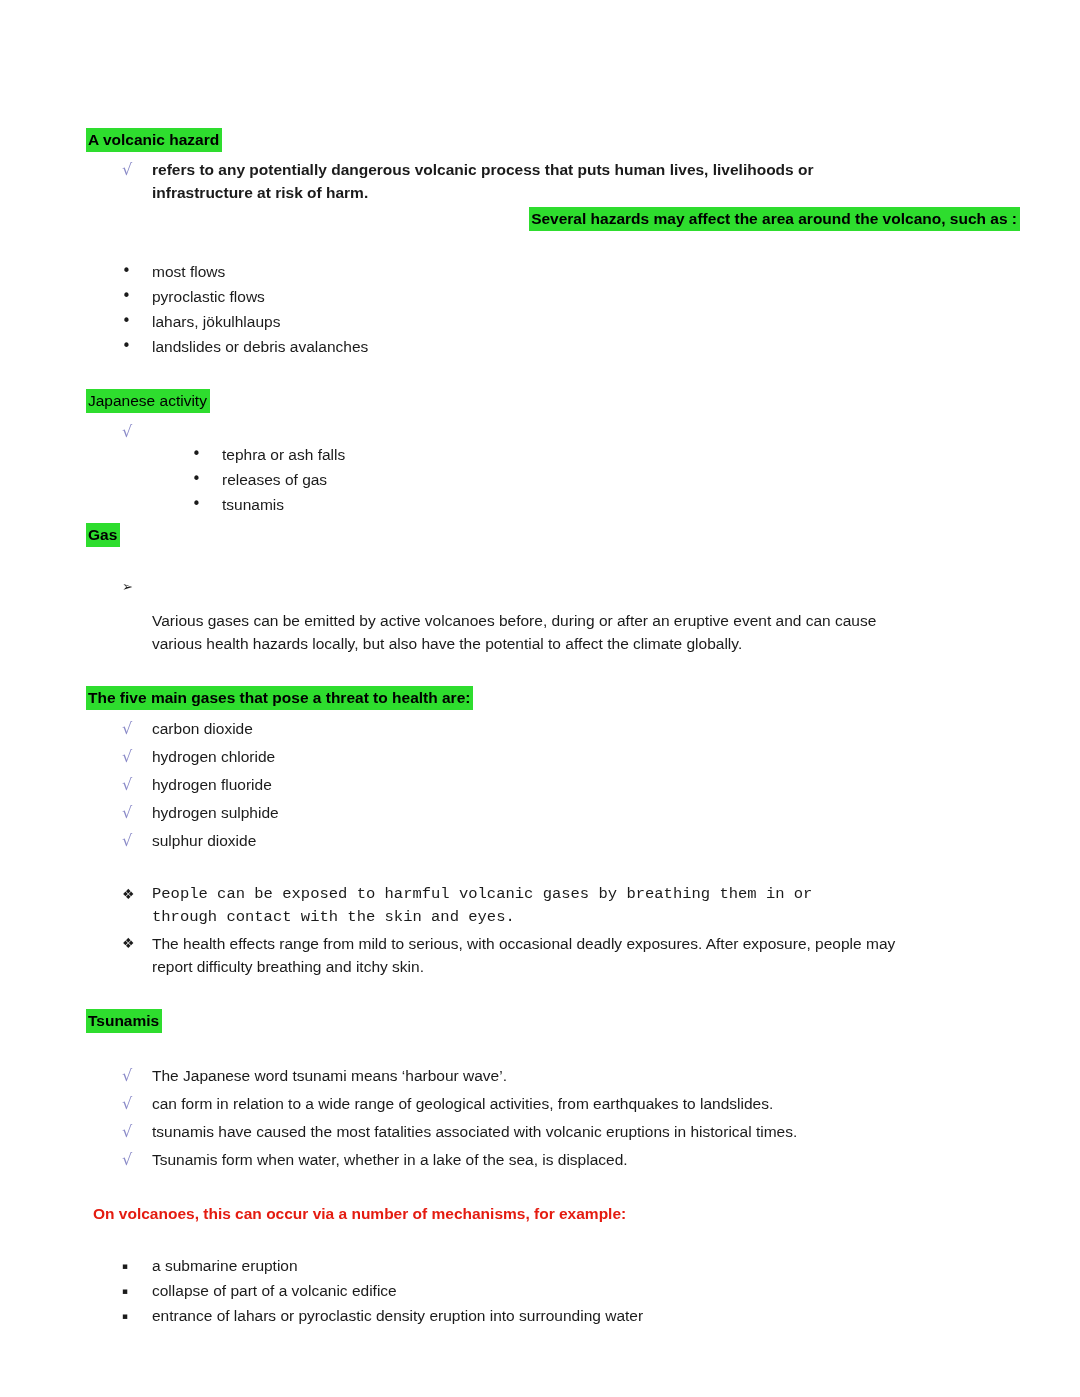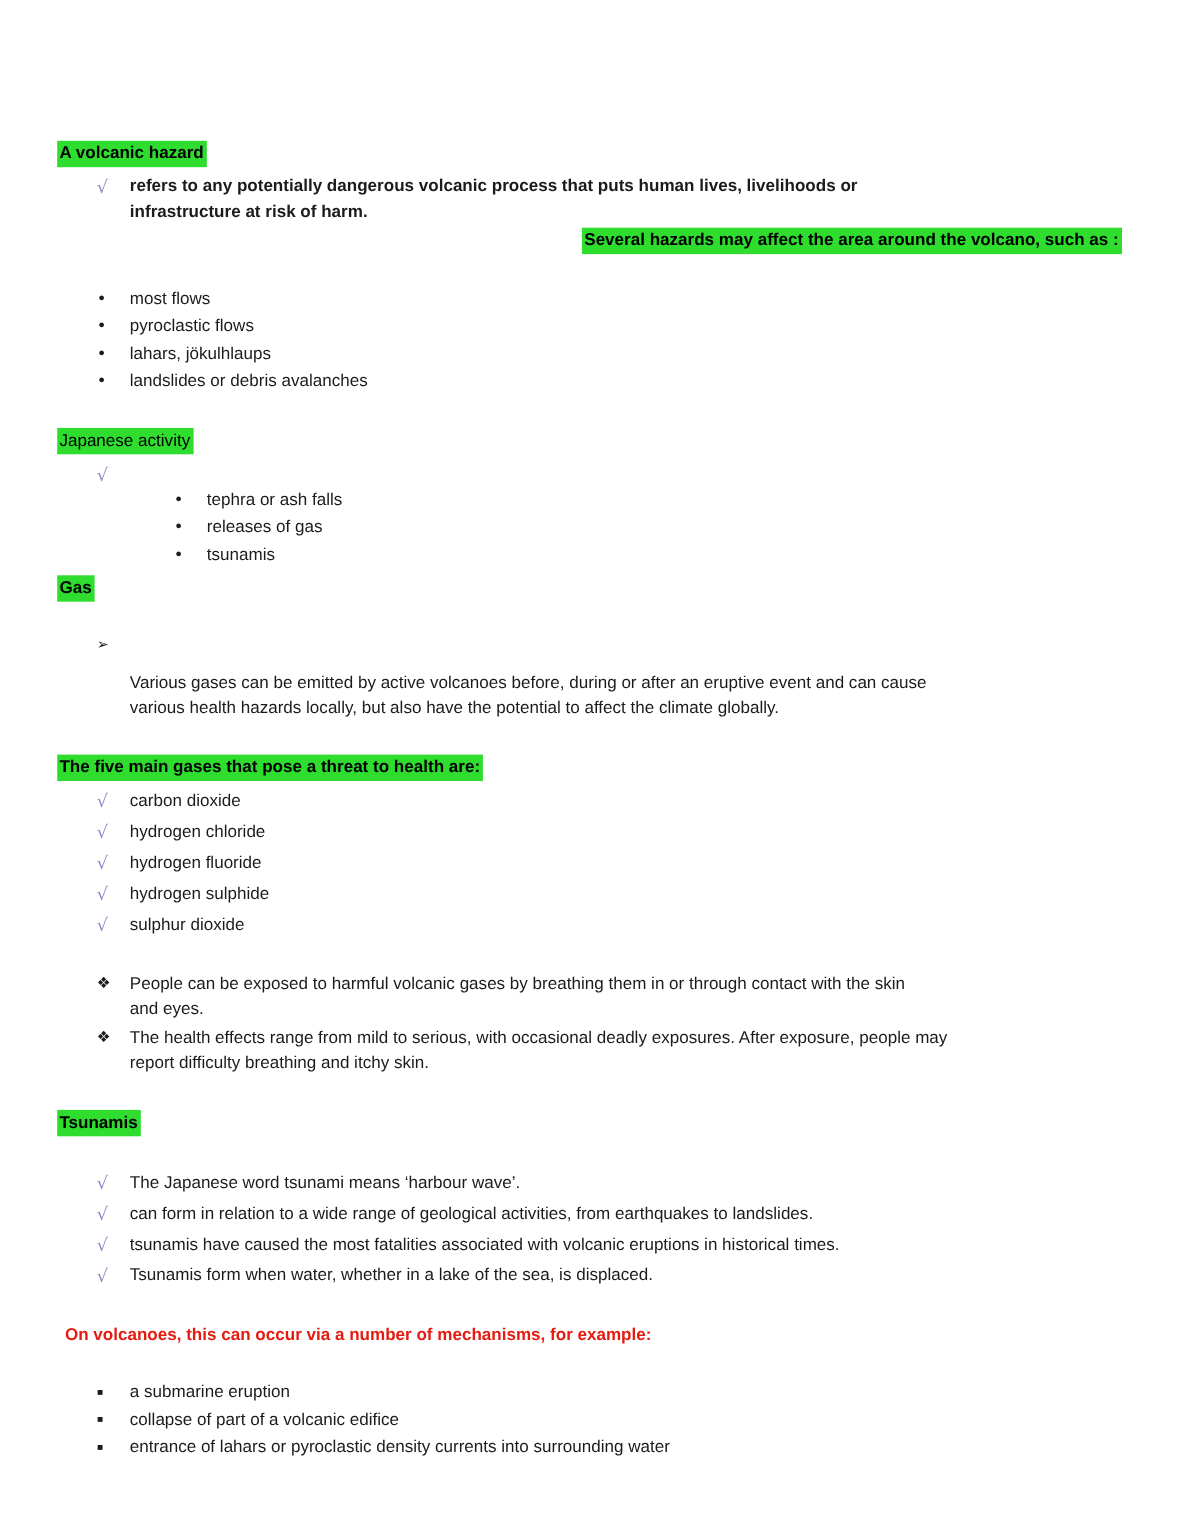--- a/index.html
+++ b/index.html
@@ -11,21 +11,21 @@
   html,body{margin:0;padding:0;}
   body{
     width:1080px;height:1397px;
     background:#ffffff;
     font-family:"Liberation Sans", sans-serif;
     font-size:15.5px;
     line-height:23px;
     color:var(--text);
     overflow:hidden;
   }
-  .doc{padding:128px 60px 0 52px;}
+  .doc{padding:128px 60px 0 86px;}
 
   .heading-line{margin:0;}
   .hl{
     display:inline-block;
     background:var(--highlight-green);
     color:#000;
     padding:0 3px 1px 2px;
   }
   .bold{font-weight:bold;}
 
@@ -40,21 +40,21 @@
   .arrow{font-size:13px;padding-top:1px;}
   .diamond{font-size:14px;}
   .square{font-size:9px;line-height:23px;padding-top:1px;}
 
   .indent1{margin-left:36px;}
   .indent2{margin-left:106px;}
 
   .text{display:block;}
   .w740{max-width:740px;font-weight:bold;}
   .w748{max-width:748px;margin-top:35px;}
-  .w724{max-width:724px;}
+  .w724{max-width:724px;font-family:Liberation Mono, monospace;}
   .w755{max-width:755px;}
   .w790{max-width:790px;}
 
   
   .mt-tight{margin-top:6px;}
   .mt-heading-close{margin-top:3px;text-align:right;}
   .mt-list{margin-top:29px;}
   .mt-section{margin-top:31px;}
   .mt-sub{margin-top:7px;}
   .mt-para{margin-top:27px;}
@@ -199,17 +199,17 @@
     <div class="row indent1">
       <span class="marker square">▪</span>
       <span class="text">a submarine eruption</span>
     </div>
     <div class="row indent1">
       <span class="marker square">▪</span>
       <span class="text">collapse of part of a volcanic edifice</span>
     </div>
     <div class="row indent1">
       <span class="marker square">▪</span>
-      <span class="text">entrance of lahars or pyroclastic density currents into surrounding water</span>
+      <span class="text">entrance of lahars or pyroclastic density eruption into surrounding water</span>
     </div>
   </div>
 
 </div>
 
 </body></html>

